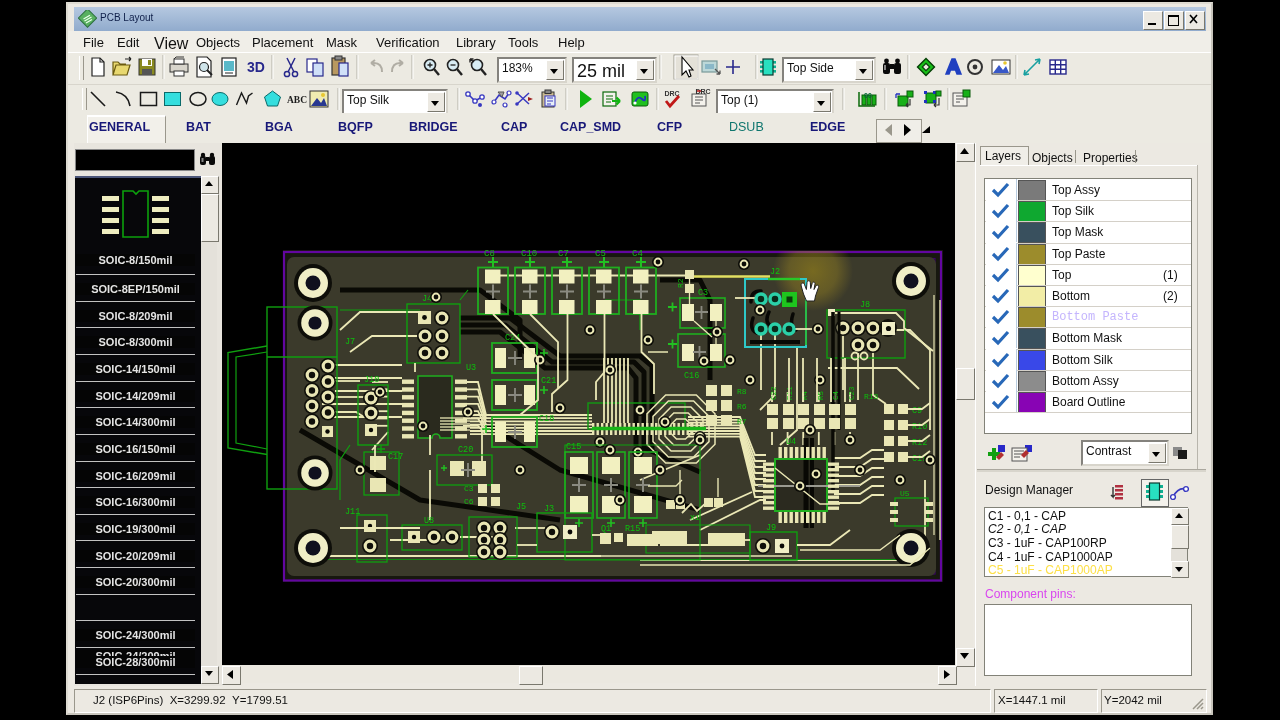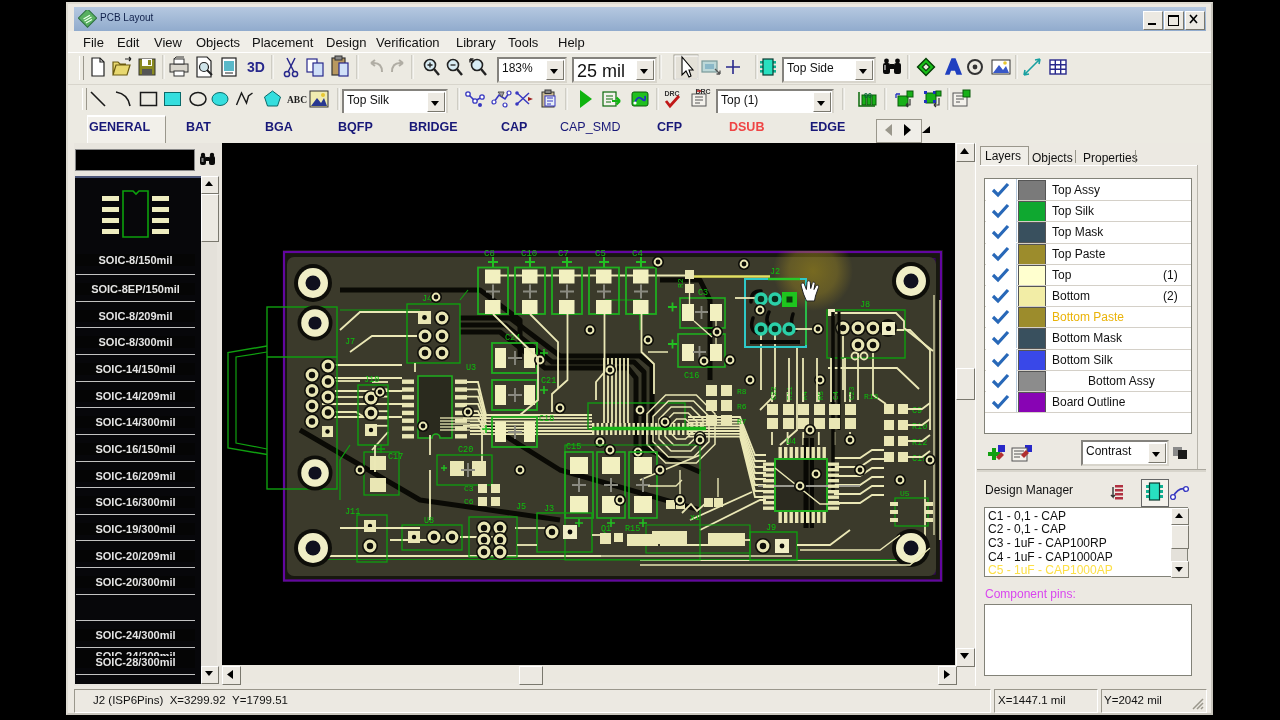--- a/index.html
+++ b/index.html
@@ -30,24 +30,24 @@
 <div class="a btn3" style="left:1164px;top:11px;width:18px;height:17px;">
     <div class="a" style="left:3px;top:3px;width:9px;height:8px;border:1px solid #000;border-top-width:2px;"></div>
   </div>
 <div class="a btn3" style="left:1185px;top:11px;width:18px;height:17px;"><svg width="16" height="15">
       <path d="M4 3 L11 11 M11 3 L4 11" stroke="#000" stroke-width="1.6"></path>
     </svg></div>
 
 <div class="a" style="left:68px;top:31px;width:1143px;height:21px;background:#f0eee8;"></div>
 <div class="txt" style="left:83px;top:35px;font-size:13px;color:#111;">File</div>
 <div class="txt" style="left:117px;top:35px;font-size:13px;color:#111;">Edit</div>
-<div class="txt" style="left:154px;top:35px;font-size:13px;color:#111;">View</div>
+<div class="txt" style="left:154px;top:35px;font-size:16px;color:#111;">View</div>
 <div class="txt" style="left:196px;top:35px;font-size:13px;color:#111;">Objects</div>
 <div class="txt" style="left:252px;top:35px;font-size:13px;color:#111;text-align:center;">Placement</div>
-<div class="txt" style="left:326px;top:35px;font-size:13px;color:#111;">Design</div>
+<div class="txt" style="left:326px;top:35px;font-size:13px;color:#111;">Mask</div>
 <div class="txt" style="left:376px;top:35px;font-size:13px;color:#111;">Verification</div>
 <div class="txt" style="left:456px;top:35px;font-size:13px;color:#111;">Library</div>
 <div class="txt" style="left:508px;top:35px;font-size:13px;color:#111;">Tools</div>
 <div class="txt" style="left:558px;top:35px;font-size:13px;color:#111;">Help</div>
 
 <div class="a" style="left:68px;top:52px;width:1143px;height:32px;background:#eceae2;border-top:1px solid #fff;"></div>
 <div class="grip" style="left:79px;top:56px;height:24px;"></div>
 <div id="tb1">
 <svg class="a" style="left:68px;top:52px" width="1143" height="32" viewBox="0 0 1143 32">
 <g transform="translate(30,15)">
@@ -396,23 +396,23 @@
 </div>
 
 <div class="a" style="left:68px;top:113px;width:1143px;height:30px;background:#eceae2;"></div>
 <div class="a" style="left:87px;top:115px;width:77px;height:27px;background:#f2f0ea;border-top:2px solid #fff;border-left:1px solid #fff;border-right:1px solid #9a978c;"></div>
 <div class="txt" style="left:89px;top:120px;font-size:12.5px;font-weight:bold;color:#181878;">GENERAL</div>
 <div class="txt" style="left:186px;top:120px;font-size:12.5px;font-weight:bold;color:#181878;">BAT</div>
 <div class="txt" style="left:265px;top:120px;font-size:12.5px;font-weight:bold;color:#181878;">BGA</div>
 <div class="txt" style="left:338px;top:120px;font-size:12.5px;font-weight:bold;color:#181878;">BQFP</div>
 <div class="txt" style="left:409px;top:120px;font-size:12.5px;font-weight:bold;color:#181878;">BRIDGE</div>
 <div class="txt" style="left:501px;top:120px;font-size:12.5px;font-weight:bold;color:#181878;">CAP</div>
-<div class="txt" style="left:560px;top:120px;font-size:12.5px;font-weight:normal;color:#181878;">CAP_SMD</div>
+<div class="txt" style="left:560px;top:120px;font-size:12.5px;font-weight:bold;color:#181878;">CAP_SMD</div>
 <div class="txt" style="left:657px;top:120px;font-size:12.5px;font-weight:bold;color:#181878;">CFP</div>
-<div class="txt" style="left:729px;top:120px;font-size:12.5px;font-weight:bold;color:#ef4444;">DSUB</div>
+<div class="txt" style="left:729px;top:120px;font-size:12.5px;font-weight:normal;color:#0f766e;">DSUB</div>
 <div class="txt" style="left:810px;top:120px;font-size:12.5px;font-weight:bold;color:#181878;">EDGE</div>
 <div class="a" style="left:876px;top:119px;width:44px;height:22px;background:#f0eee8;border:1px solid #9a978c;"></div>
 <svg class="a" style="left:878px;top:121px" width="40" height="18">
     <path d="M14 3 L7 9 L14 15 Z" fill="#9a978c"></path>
     <path d="M26 3 L33 9 L26 15 Z" fill="#000"></path>
   </svg>
 <svg class="a" style="left:921px;top:125px" width="10" height="10">
     <path d="M1 8 L9 8 L9 1 Z" fill="#000"></path>
   </svg>
 
@@ -1115,42 +1115,42 @@
     </svg>
 <div class="a" style="left:1018px;top:286px;width:26px;height:19px;background:#f2eda6;border:1px solid #555;"></div>
 <div class="txt" style="left:1052px;top:289px;font-size:12px;color:#111;">Bottom</div>
 <div class="txt" style="left:1163px;top:289px;font-size:12px;color:#111;">(2)</div>
 <div class="a" style="left:985px;top:306px;width:206px;height:1px;background:#d4d0c8;"></div>
 <div class="a" style="left:986px;top:306px;width:30px;height:21px;background:#fff;border-right:1px solid #b8cce0;"></div>
 <svg class="a" style="left:991px;top:309px" width="20" height="16">
       <path d="M2 8 L7 13 L17 2" stroke="#2868b8" stroke-width="3.2" fill="none"></path>
     </svg>
 <div class="a" style="left:1018px;top:307px;width:26px;height:19px;background:#9c8c2c;border:1px solid #555;"></div>
-<div class="txt" style="left:1052px;top:310px;font-size:12px;color:#eab308;">Bottom Paste</div>
+<div class="txt" style="left:1052px;top:310px;font-size:12px;color:#c4b5fd;font-family:Liberation Mono, monospace;">Bottom Paste</div>
 <div class="a" style="left:985px;top:327px;width:206px;height:1px;background:#d4d0c8;"></div>
 <div class="a" style="left:986px;top:327px;width:30px;height:21px;background:#fff;border-right:1px solid #b8cce0;"></div>
 <svg class="a" style="left:991px;top:330px" width="20" height="16">
       <path d="M2 8 L7 13 L17 2" stroke="#2868b8" stroke-width="3.2" fill="none"></path>
     </svg>
 <div class="a" style="left:1018px;top:328px;width:26px;height:19px;background:#39505e;border:1px solid #555;"></div>
 <div class="txt" style="left:1052px;top:331px;font-size:12px;color:#111;">Bottom Mask</div>
 <div class="a" style="left:985px;top:349px;width:206px;height:1px;background:#d4d0c8;"></div>
 <div class="a" style="left:986px;top:349px;width:30px;height:21px;background:#fff;border-right:1px solid #b8cce0;"></div>
 <svg class="a" style="left:991px;top:352px" width="20" height="16">
       <path d="M2 8 L7 13 L17 2" stroke="#2868b8" stroke-width="3.2" fill="none"></path>
     </svg>
 <div class="a" style="left:1018px;top:350px;width:26px;height:19px;background:#3948e8;border:1px solid #555;"></div>
 <div class="txt" style="left:1052px;top:353px;font-size:12px;color:#111;">Bottom Silk</div>
 <div class="a" style="left:985px;top:370px;width:206px;height:1px;background:#d4d0c8;"></div>
 <div class="a" style="left:986px;top:370px;width:30px;height:21px;background:#fff;border-right:1px solid #b8cce0;"></div>
 <svg class="a" style="left:991px;top:373px" width="20" height="16">
       <path d="M2 8 L7 13 L17 2" stroke="#2868b8" stroke-width="3.2" fill="none"></path>
     </svg>
 <div class="a" style="left:1018px;top:371px;width:26px;height:19px;background:#8c8c8c;border:1px solid #555;"></div>
-<div class="txt" style="left:1052px;top:374px;font-size:12px;color:#111;margin-left:36px;">Bottom Assy</div>
+<div class="txt" style="left:1052px;top:374px;font-size:12px;color:#111;">Bottom Assy</div>
 <div class="a" style="left:985px;top:391px;width:206px;height:1px;background:#d4d0c8;"></div>
 <div class="a" style="left:986px;top:391px;width:30px;height:21px;background:#fff;border-right:1px solid #b8cce0;"></div>
 <svg class="a" style="left:991px;top:394px" width="20" height="16">
       <path d="M2 8 L7 13 L17 2" stroke="#2868b8" stroke-width="3.2" fill="none"></path>
     </svg>
 <div class="a" style="left:1018px;top:392px;width:26px;height:19px;background:#8804b4;border:1px solid #555;"></div>
 <div class="txt" style="left:1052px;top:395px;font-size:12px;color:#111;">Board Outline</div>
 <div class="a" style="left:985px;top:412px;width:206px;height:1px;background:#d4d0c8;"></div>
 <svg class="a" style="left:987px;top:444px" width="20" height="18">
       <rect x="11" y="1" width="7" height="7" fill="#2828c8"></rect>
@@ -1196,21 +1196,21 @@
       </g>
       <rect x="4.5" y="1" width="10" height="17" fill="#28e0c0" stroke="#0a3a30" stroke-width="1.2"></rect>
     </svg>
 <svg class="a" style="left:1170px;top:485px" width="19" height="16">
       <path d="M3 12 Q8 2 16 4" stroke="#3838c0" stroke-width="1.6" fill="none"></path>
       <circle cx="3" cy="12" r="2.4" fill="#fff" stroke="#3838c0" stroke-width="1.4"></circle>
       <circle cx="16" cy="4" r="2.4" fill="#fff" stroke="#3838c0" stroke-width="1.4"></circle>
     </svg>
 <div class="a" style="left:984px;top:507px;width:204px;height:70px;background:#fff;border:1px solid #828278;box-sizing:border-box;"></div>
 <div class="txt" style="left:988px;top:509px;font-size:12px;color:#111;">C1 - 0,1 - CAP</div>
-<div class="txt" style="left:988px;top:522px;font-size:12px;color:#111;">C2 - 0,1 - CAP</div>
+<div class="txt" style="left:988px;top:522px;font-size:12px;color:#111;font-style:italic;">C2 - 0,1 - CAP</div>
 <div class="txt" style="left:988px;top:536px;font-size:12px;color:#111;">C3 - 1uF - CAP100RP</div>
 <div class="txt" style="left:988px;top:550px;font-size:12px;color:#111;">C4 - 1uF - CAP1000AP</div>
 <div class="txt" style="left:988px;top:563px;font-size:12px;color:#fde047;">C5 - 1uF - CAP1000AP</div>
 <div class="a" style="left:1171px;top:508px;width:16px;height:68px;background:#e4e1da;"></div>
 <div class="a btn3" style="left:1171px;top:508px;width:16px;height:15px;"><svg width="14" height="13">
         <path d="M7 3 L11 8 L3 8 Z" fill="#000"></path>
       </svg></div>
 <div class="a btn3" style="left:1171px;top:561px;width:16px;height:15px;"><svg width="14" height="13">
         <path d="M7 9 L11 4 L3 4 Z" fill="#000"></path>
       </svg></div>

